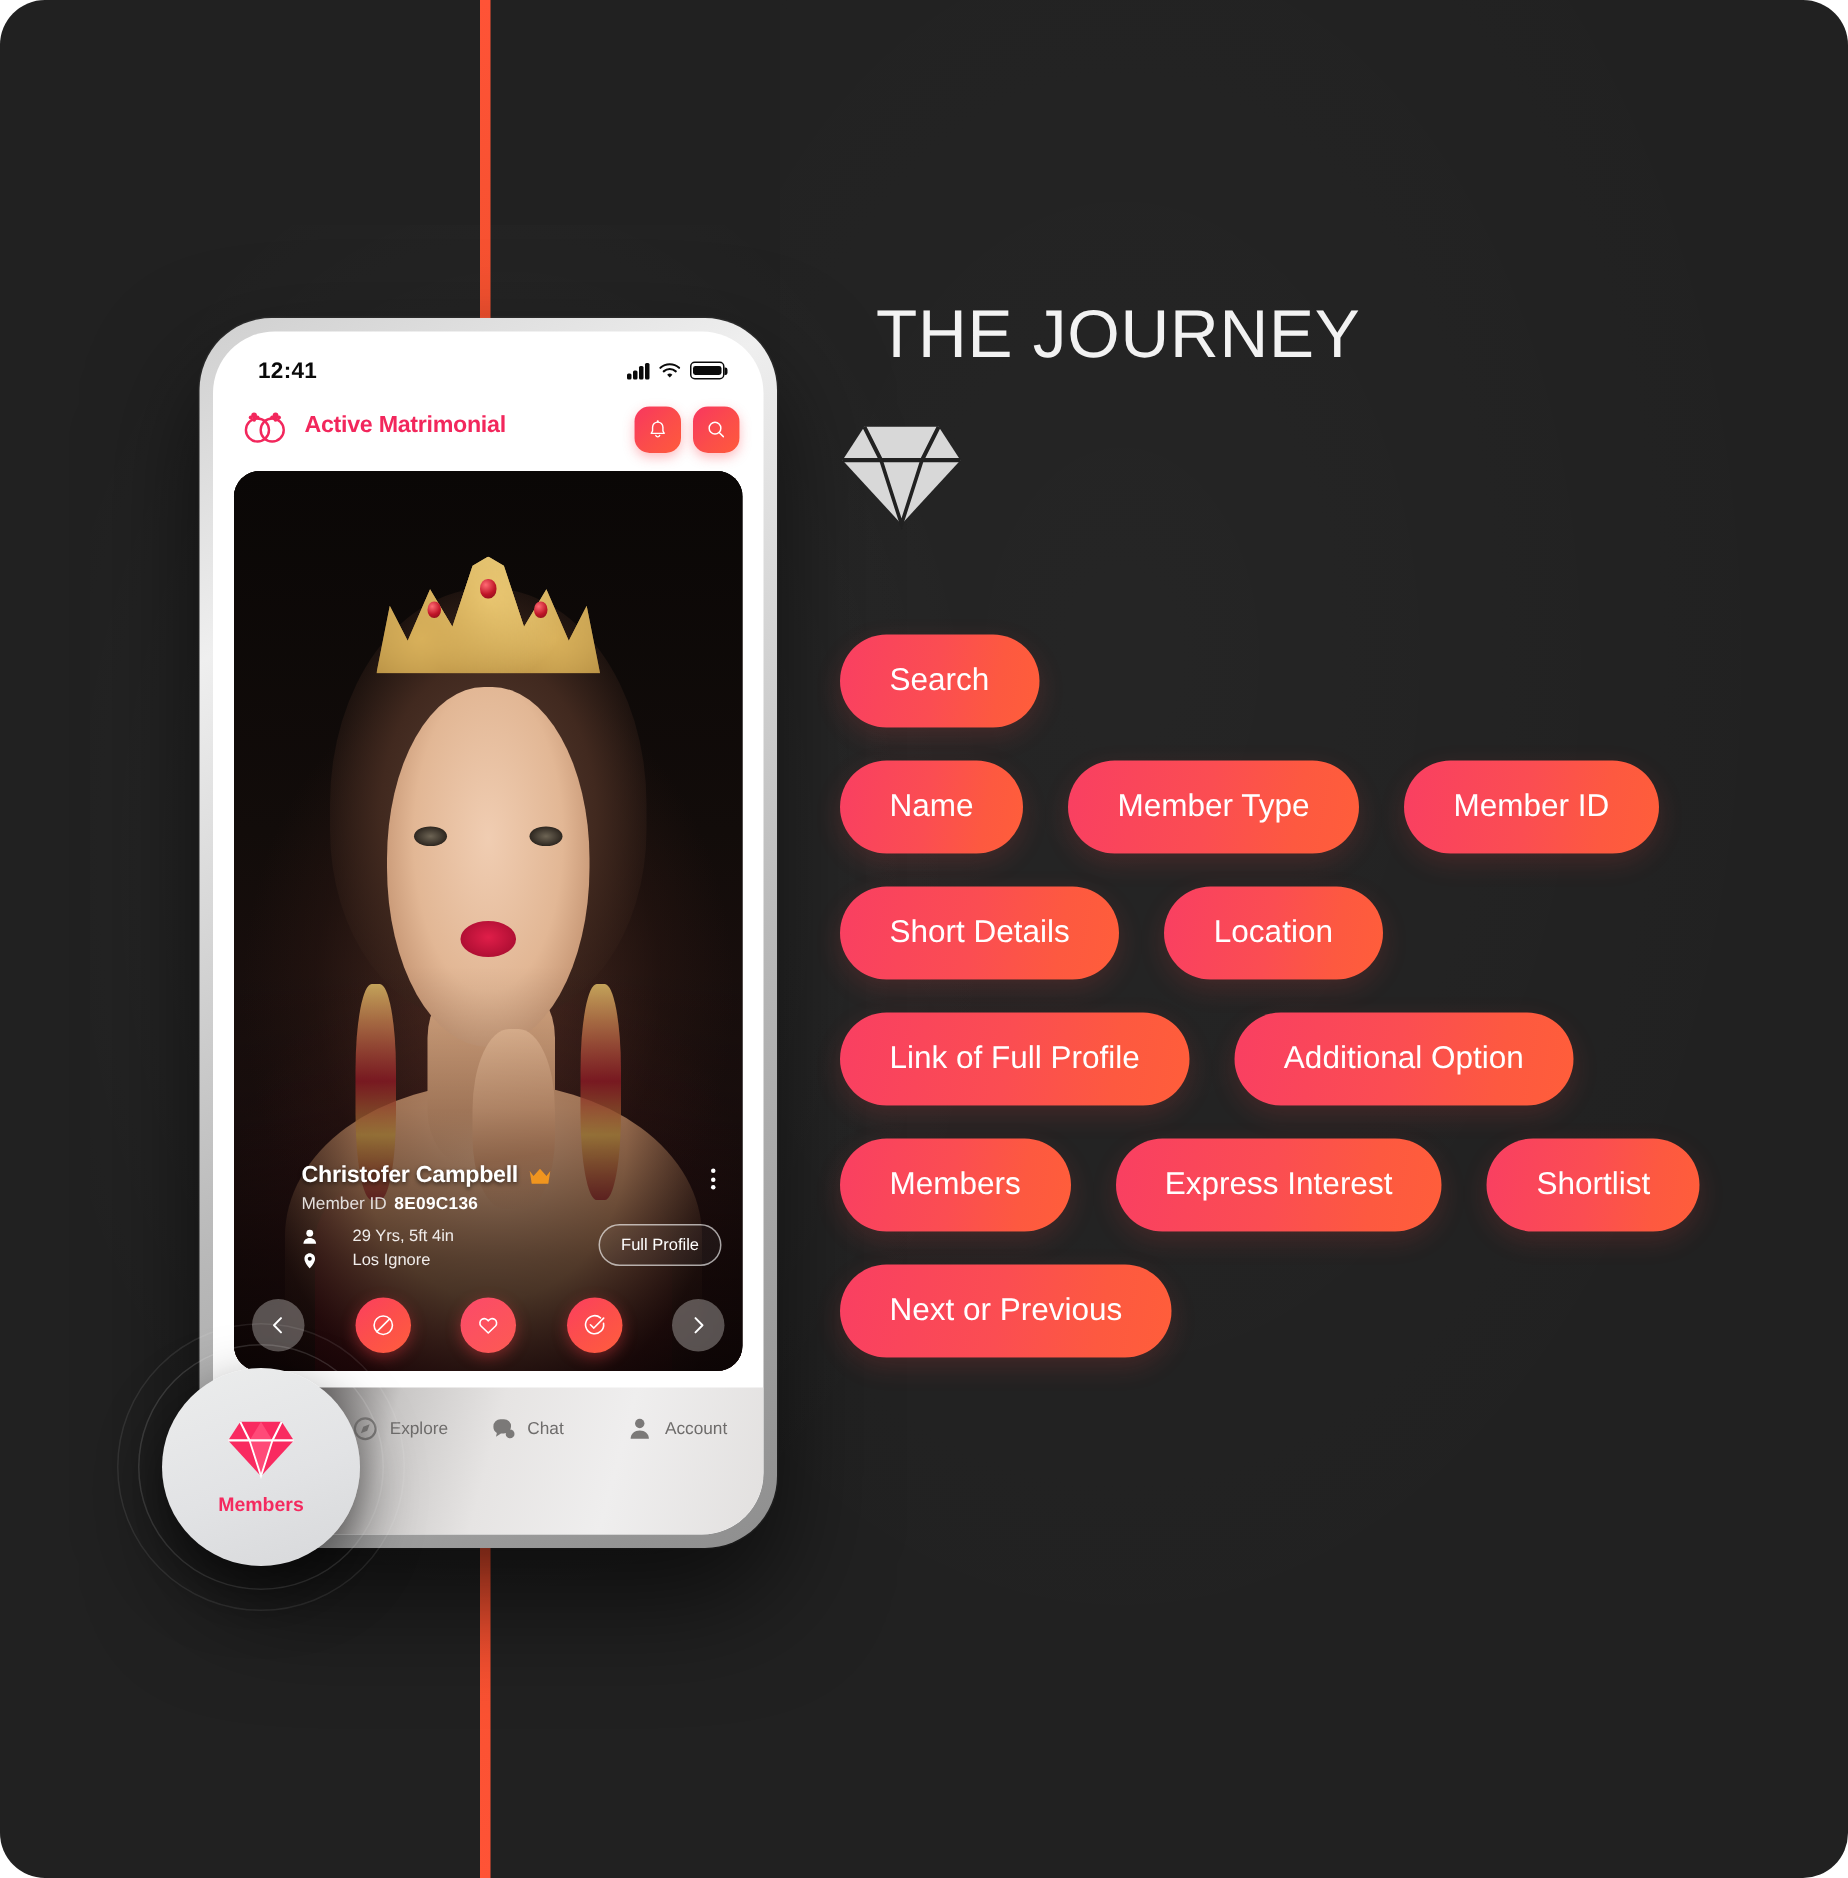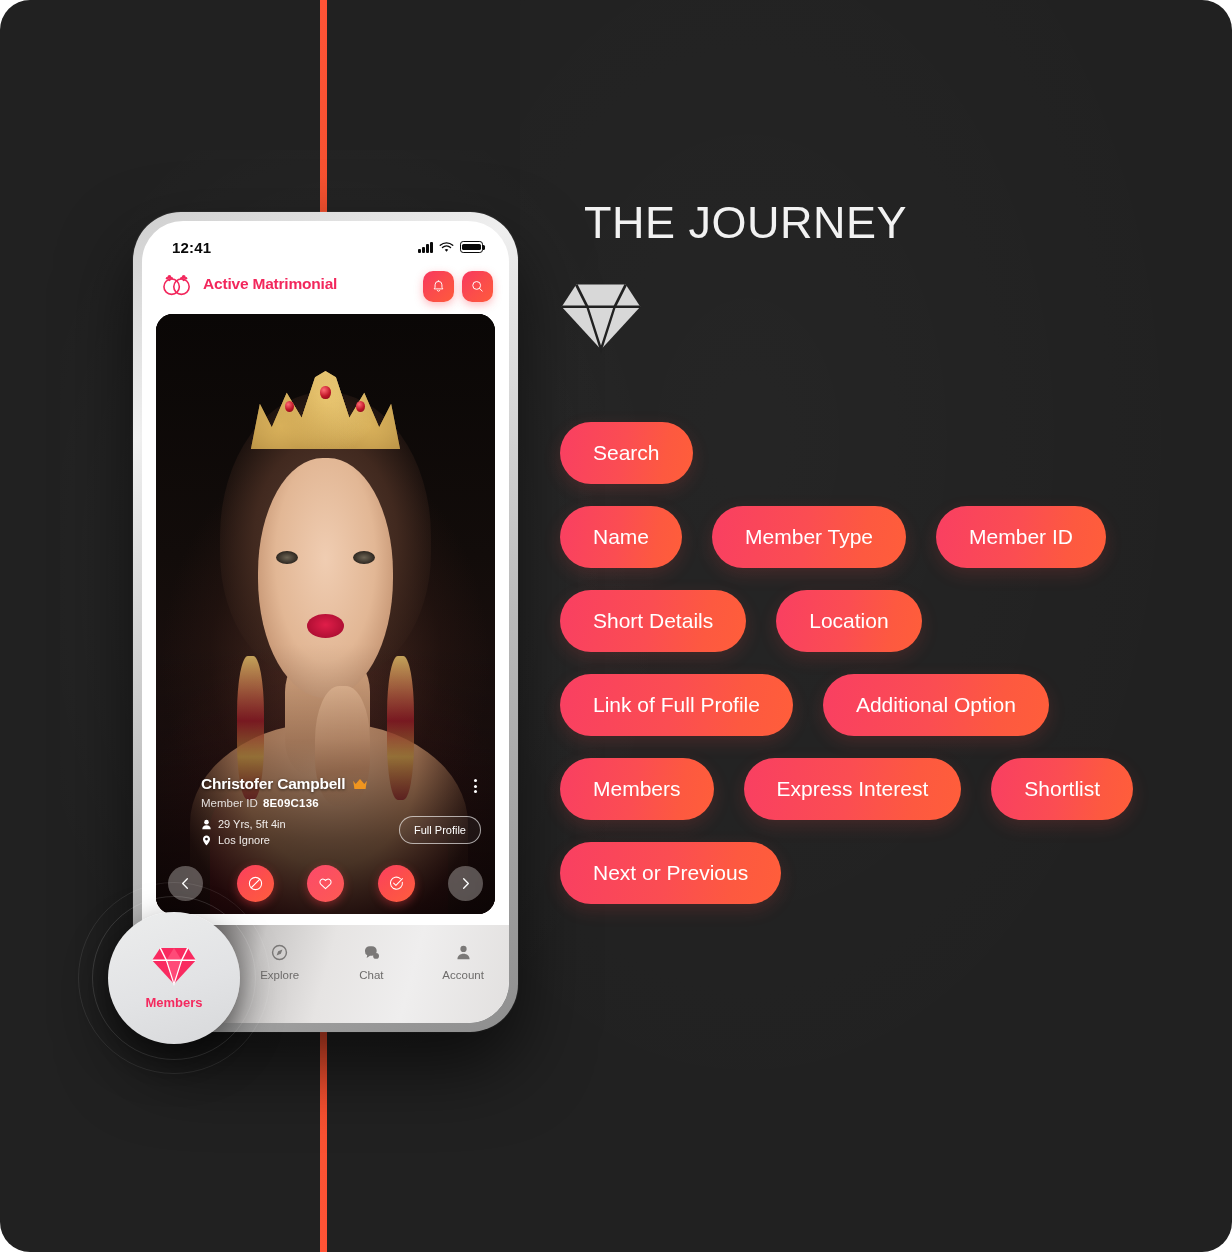--- a/index.html
+++ b/index.html
@@ -232,21 +232,21 @@
   .card-info { position: absolute; left: 16px; right: 14px; bottom: 68px; margin-left: 29px; }
   .ci-name-row { display: flex; align-items: center; gap: 7px; }
   .ci-name {
     font-size: 15.5px; font-weight: 700; color: #ffffff; letter-spacing: -0.2px;
     text-shadow: 0 1px 3px rgba(0,0,0,0.6);
   }
   .ci-subrow { margin-top: 4px; display: flex; align-items: baseline; gap: 5px; }
   .ci-sub-label { font-size: 11.5px; color: #e3dedc; }
   .ci-sub-val { font-size: 11.5px; font-weight: 700; color: #ffffff; letter-spacing: 0.2px; }
   .ci-meta { margin-top: 9px; display: flex; flex-direction: column; gap: 4px; }
-  .ci-line { display: flex; align-items: center; gap: 6px; }
+  .ci-line { display: flex; align-items: center; gap: 23px; }
   .ci-line span { font-size: 11px; color: #f0ecea; }
 
   .kebab {
     position: absolute; right: 0; top: 2px;
     display: flex; flex-direction: column; gap: 2.6px; align-items: center;
     padding: 2px 4px;
   }
   .kebab i { width: 3px; height: 3px; border-radius: 50%; background: #ffffff; display: block; }
 
   .full-profile-btn {
@@ -281,21 +281,21 @@
   
   .bottom-nav {
     position: absolute; left: 0; right: 0; bottom: 0;
     height: 98px;
     background: linear-gradient(105deg, #2e2c2c 0%, #5a5757 14%, #c9c7c6 32%, #e6e4e3 50%, #efeeee 72%, #e2e0df 100%);
     border-radius: 0 0 41px 41px;
     display: flex; align-items: flex-start; padding-top: 18px;
   }
   .nav-item {
     flex: 1;
-    display: flex; flex-direction: column; align-items: center; gap: 7px;
+    display: flex; flex-direction: row; align-items: center; gap: 7px;
   }
   .nav-item.spacer { visibility: hidden; }
   .nav-label { font-size: 11.5px; color: #6e6c6b; }
 
   
   .members-fab {
     position: absolute; left: 108px; top: 912px;
     width: 132px; height: 132px;
     border-radius: 50%;
     background: linear-gradient(160deg, #eceded 0%, #e2e3e5 55%, #d7d8da 100%);

